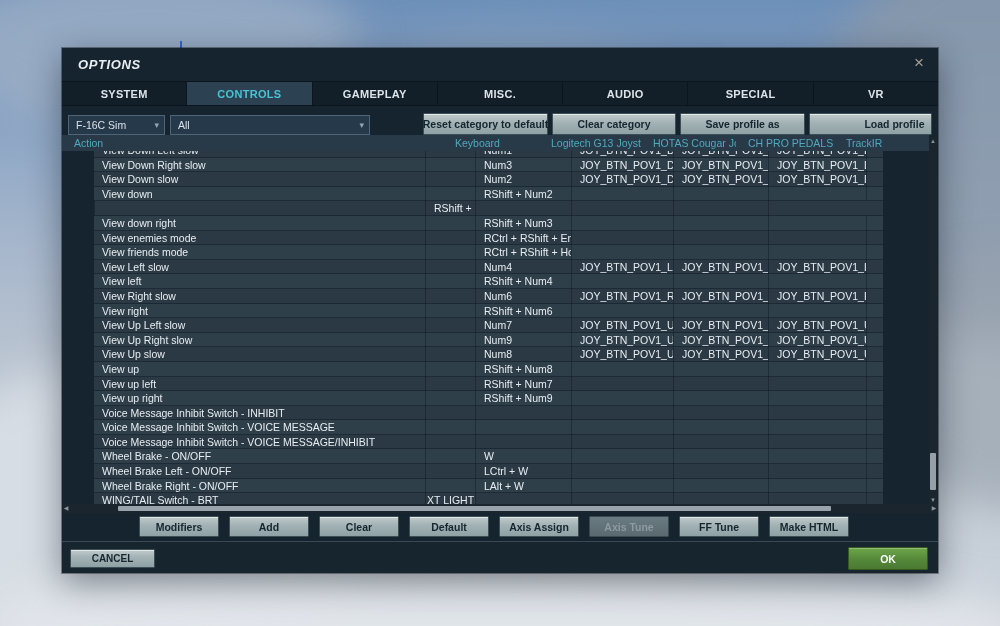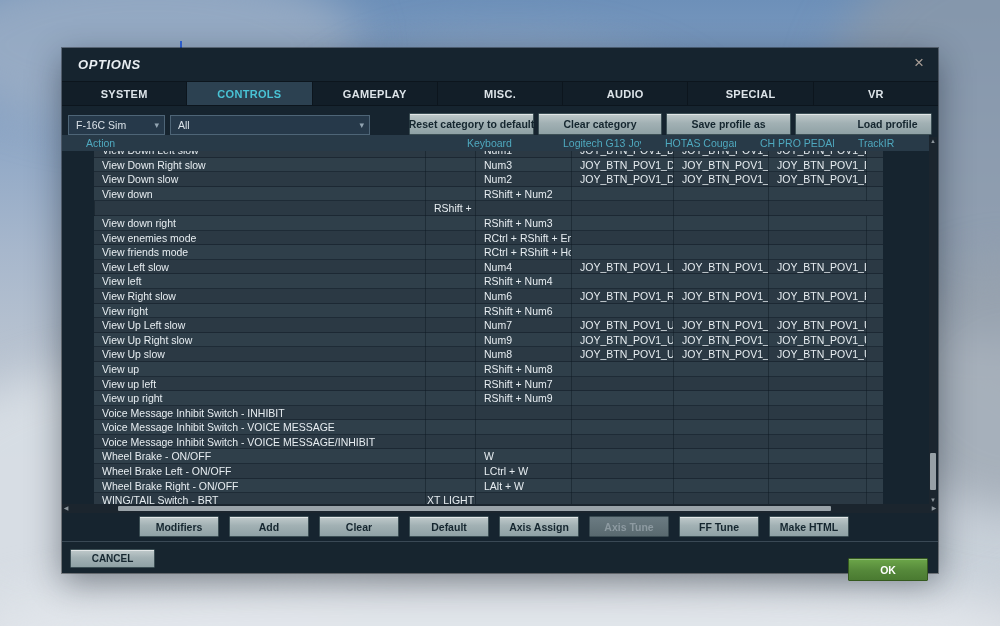--- a/index.html
+++ b/index.html
@@ -46,21 +46,21 @@
   .btn-light{background:linear-gradient(180deg,#c0cacb 0%,#a2b1b4 45%,#8fa1a5 100%);
              border:1px solid #3c4f55;box-shadow:inset 0 1px 0 rgba(255,255,255,0.55);
              color:#15262f;font-weight:bold;font-size:10.5px;display:flex;align-items:center;
              justify-content:center;height:22px;border-radius:1px;cursor:pointer;white-space:nowrap;}
   .btn-light.disabled{background:linear-gradient(180deg,#6b7b82,#59696f);box-shadow:none;
              border-color:#394a51;color:#8d9aa1;cursor:default;}
 
   .table-header{position:absolute;top:87px;left:0;width:867px;height:16px;
                 background:rgba(82,107,128,0.32);display:grid;
                 grid-template-columns:331px 50px 96px 102px 95px 98px 89px;}
-  .hcell{font-size:10.5px;color:#4fa9bf;padding-left:24px;line-height:16px;white-space:nowrap;overflow:hidden;}
+  .hcell{font-size:10.5px;color:#4fa9bf;padding-left:12px;line-height:16px;white-space:nowrap;overflow:hidden;}
 
   .table-body{position:absolute;top:103px;left:0;width:821px;height:353px;overflow:hidden;padding-left:32px;}
   .trow{display:grid;grid-template-columns:331px 50px 96px 102px 95px 98px 89px;height:14.6px;
         background:rgba(56,71,83,0.62);box-shadow:inset 0 -1px rgba(14,24,34,0.5);cursor:pointer;}
   .trow.alt{background:rgba(66,82,94,0.58);}
   .trow:first-child{margin-top:-8px;}
   .cell{font-size:10.5px;color:#e7edf1;line-height:14.6px;padding-left:8px;white-space:nowrap;overflow:hidden;}
   .cell.c1{padding-left:1px;}
   .cell:not(.c0){border-left:1px solid rgba(14,24,34,0.45);}
 
@@ -79,21 +79,21 @@
   .hs-right{right:0;}
   .hs-thumb{position:absolute;left:56px;top:2px;width:713px;height:5px;background:#9aa3a9;
             border-radius:1px;cursor:pointer;}
 
   .footer-actions{position:absolute;top:468px;left:77px;display:flex;gap:10px;}
   .footer-actions .btn-light{width:80px;height:21px;}
 
   .bottom-bar{position:absolute;top:493px;left:0;right:0;height:32px;background:#17252f;
               border-top:1px solid rgba(150,170,185,0.28);}
   .cancel-btn{position:absolute;left:8px;top:7px;width:85px;height:19px;font-size:10px;}
-  .ok-btn{position:absolute;right:10px;top:16px;width:80px;height:23px;
+  .ok-btn{position:absolute;right:10px;top:5px;width:80px;height:23px;
           background:linear-gradient(180deg,#6ca649 0%,#55883a 55%,#4a7a31 100%);
           border:1px solid #35591f;box-shadow:inset 0 1px 0 rgba(255,255,255,0.25);
           color:#ffffff;font-weight:bold;font-size:10.5px;display:flex;align-items:center;
           justify-content:center;border-radius:1px;cursor:pointer;}
 </style>
 </head>
 <body>
 
 <div class="stage">
   <div class="cloud cl1"></div>
@@ -130,21 +130,21 @@
         <span class="arrow">▾</span>
       </div>
       <div class="dropdown dd-filter">
         <span class="val">All</span>
         <span class="arrow">▾</span>
       </div>
       <div class="toolbar-right">
           <div class="btn-light" style="width: 125px;">Reset category to default</div>
           <div class="btn-light" style="width: 124px;">Clear category</div>
           <div class="btn-light" style="width: 125px;">Save profile as</div>
-          <div class="btn-light" style="width: 137px; padding-left: 48px;">Load profile</div>
+          <div class="btn-light" style="width: 123px; padding-left: 48px;">Load profile</div>
         </div>
     </div>
 
     <div class="table-header">
         <div class="hcell c0">Action</div>
         <div class="hcell c1"></div>
         <div class="hcell c2">Keyboard</div>
         <div class="hcell c3">Logitech G13 Joystic...</div>
         <div class="hcell c4">HOTAS Cougar Joysti...</div>
         <div class="hcell c5">CH PRO PEDALS US...</div>

